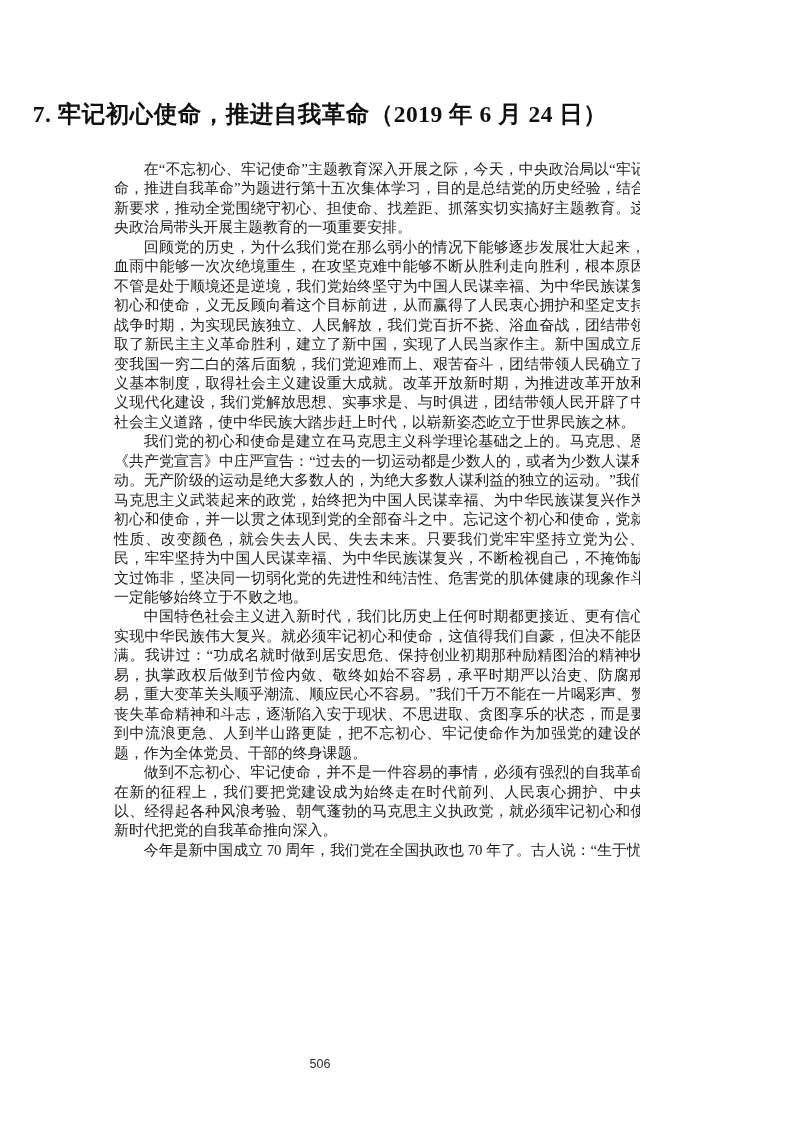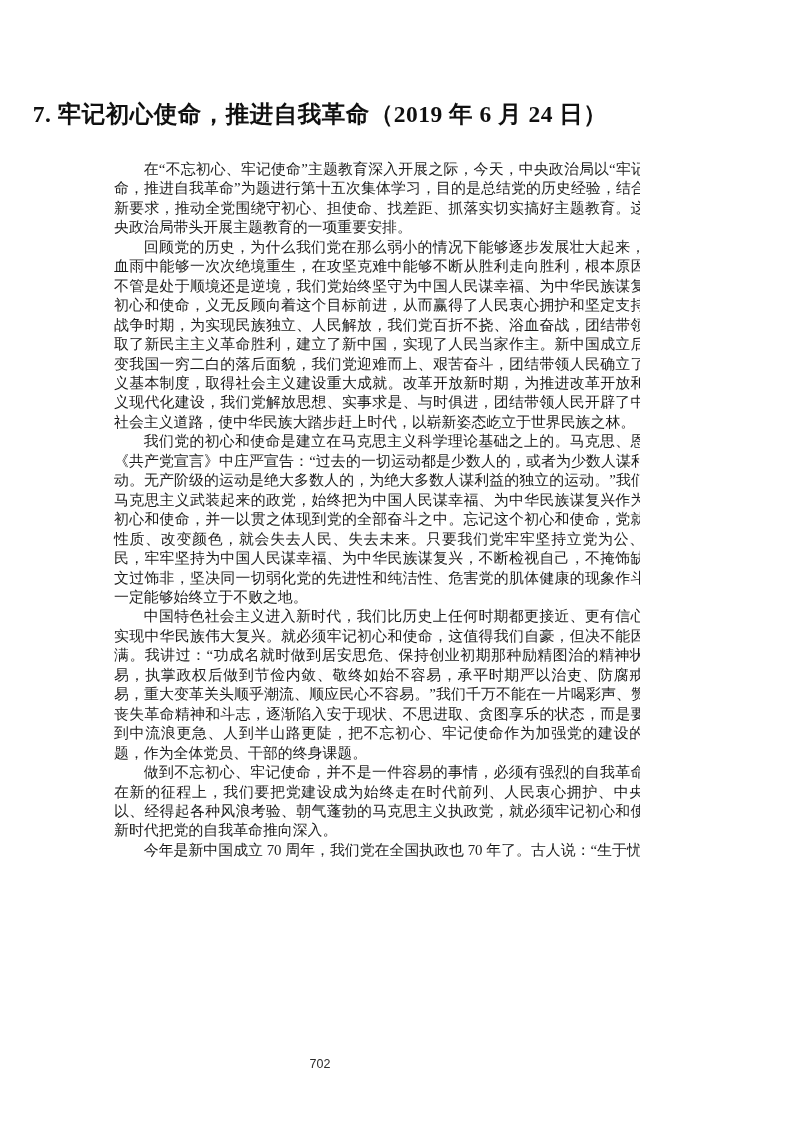--- a/index.html
+++ b/index.html
@@ -64,14 +64,14 @@
 
   <div class="doc-body">
     <p>在“不忘初心、牢记使命”主题教育深入开展之际，今天，中央政治局以“牢记初心使命，推进自我革命”为题进行第十五次集体学习，目的是总结党的历史经验，结合新时代新要求，推动全党围绕守初心、担使命、找差距、抓落实切实搞好主题教育。这也是中央政治局带头开展主题教育的一项重要安排。</p>
     <p>回顾党的历史，为什么我们党在那么弱小的情况下能够逐步发展壮大起来，在腥风血雨中能够一次次绝境重生，在攻坚克难中能够不断从胜利走向胜利，根本原因就在于不管是处于顺境还是逆境，我们党始终坚守为中国人民谋幸福、为中华民族谋复兴这个初心和使命，义无反顾向着这个目标前进，从而赢得了人民衷心拥护和坚定支持。革命战争时期，为实现民族独立、人民解放，我们党百折不挠、浴血奋战，团结带领人民夺取了新民主主义革命胜利，建立了新中国，实现了人民当家作主。新中国成立后，为改变我国一穷二白的落后面貌，我们党迎难而上、艰苦奋斗，团结带领人民确立了社会主义基本制度，取得社会主义建设重大成就。改革开放新时期，为推进改革开放和社会主义现代化建设，我们党解放思想、实事求是、与时俱进，团结带领人民开辟了中国特色社会主义道路，使中华民族大踏步赶上时代，以崭新姿态屹立于世界民族之林。</p>
     <p>我们党的初心和使命是建立在马克思主义科学理论基础之上的。马克思、恩格斯在《共产党宣言》中庄严宣告：“过去的一切运动都是少数人的，或者为少数人谋利益的运动。无产阶级的运动是绝大多数人的，为绝大多数人谋利益的独立的运动。”我们党是用马克思主义武装起来的政党，始终把为中国人民谋幸福、为中华民族谋复兴作为自己的初心和使命，并一以贯之体现到党的全部奋斗之中。忘记这个初心和使命，党就会改变性质、改变颜色，就会失去人民、失去未来。只要我们党牢牢坚持立党为公、执政为民，牢牢坚持为中国人民谋幸福、为中华民族谋复兴，不断检视自己，不掩饰缺点，不文过饰非，坚决同一切弱化党的先进性和纯洁性、危害党的肌体健康的现象作斗争，就一定能够始终立于不败之地。</p>
     <p>中国特色社会主义进入新时代，我们比历史上任何时期都更接近、更有信心和能力实现中华民族伟大复兴。就必须牢记初心和使命，这值得我们自豪，但决不能因此而自满。我讲过：“功成名就时做到居安思危、保持创业初期那种励精图治的精神状态不容易，执掌政权后做到节俭内敛、敬终如始不容易，承平时期严以治吏、防腐戒奢不容易，重大变革关头顺乎潮流、顺应民心不容易。”我们千万不能在一片喝彩声、赞扬声中丧失革命精神和斗志，逐渐陷入安于现状、不思进取、贪图享乐的状态，而是要牢记船到中流浪更急、人到半山路更陡，把不忘初心、牢记使命作为加强党的建设的永恒课题，作为全体党员、干部的终身课题。</p>
     <p>做到不忘初心、牢记使命，并不是一件容易的事情，必须有强烈的自我革命精神。在新的征程上，我们要把党建设成为始终走在时代前列、人民衷心拥护、中央政治局以、经得起各种风浪考验、朝气蓬勃的马克思主义执政党，就必须牢记初心和使命，在新时代把党的自我革命推向深入。</p>
     <p>今年是新中国成立 70 周年，我们党在全国执政也 70 年了。古人说：“生于忧患，死</p>
   </div>
 
-  <div class="folio">702</div>
+  <div class="folio">506</div>
 </div>
 
 </body></html>

